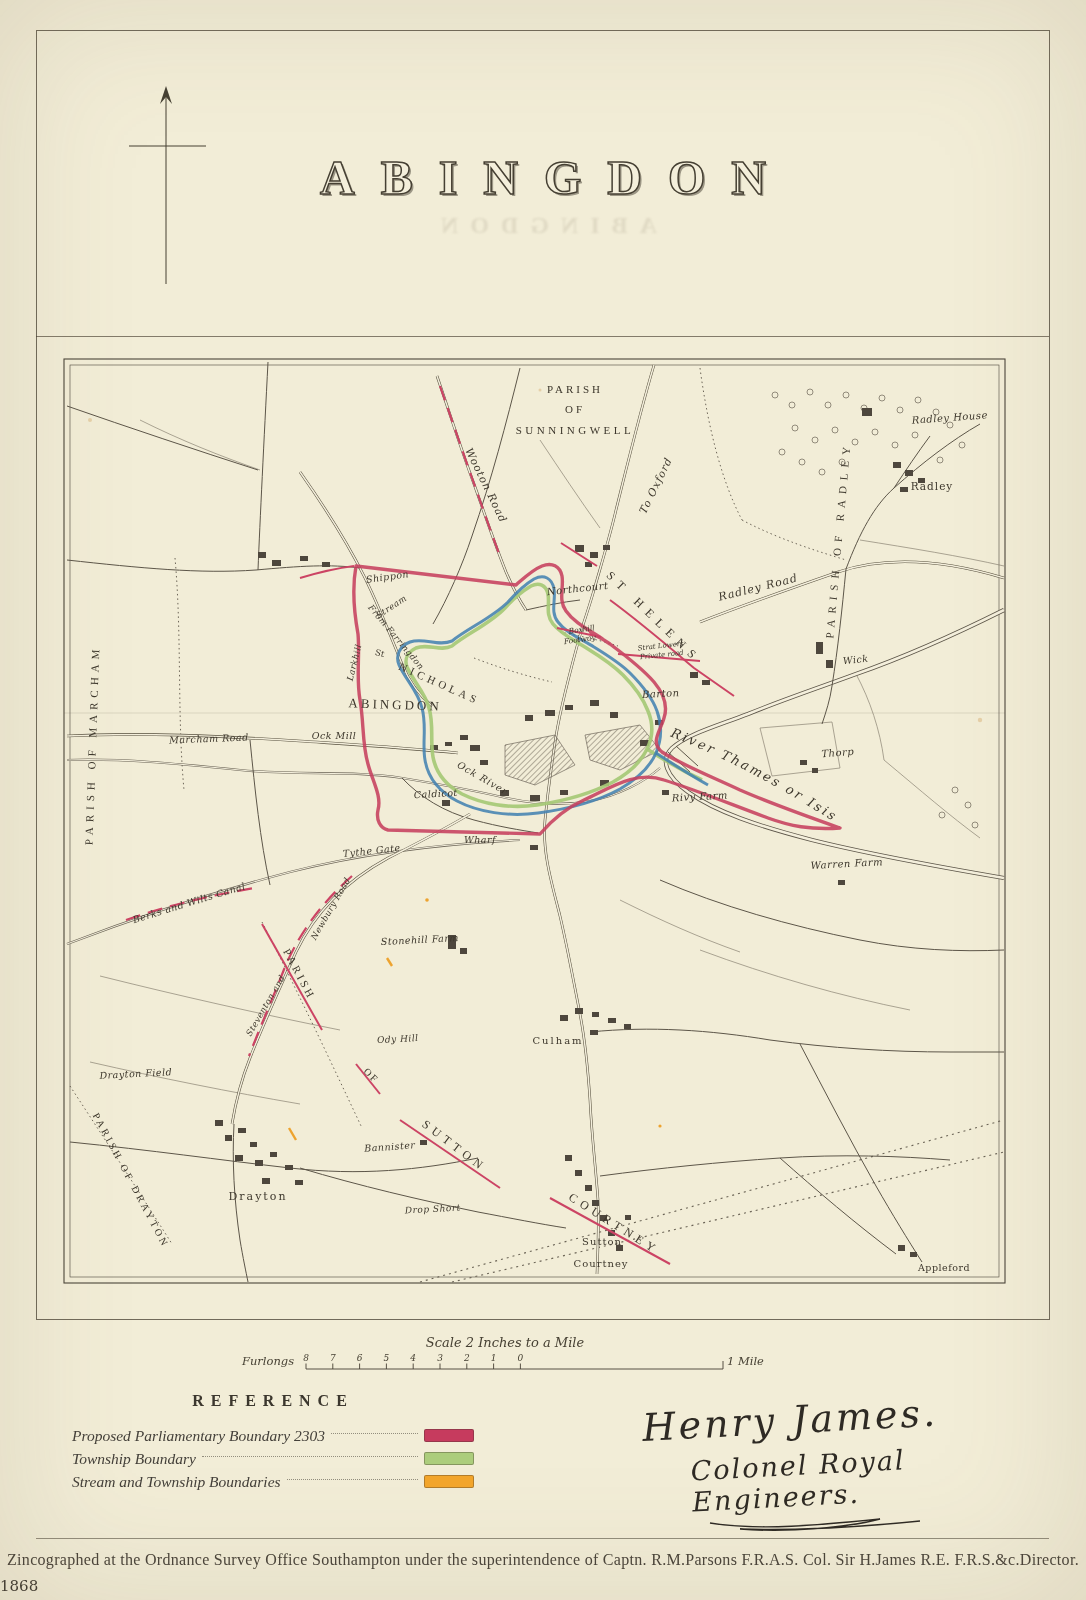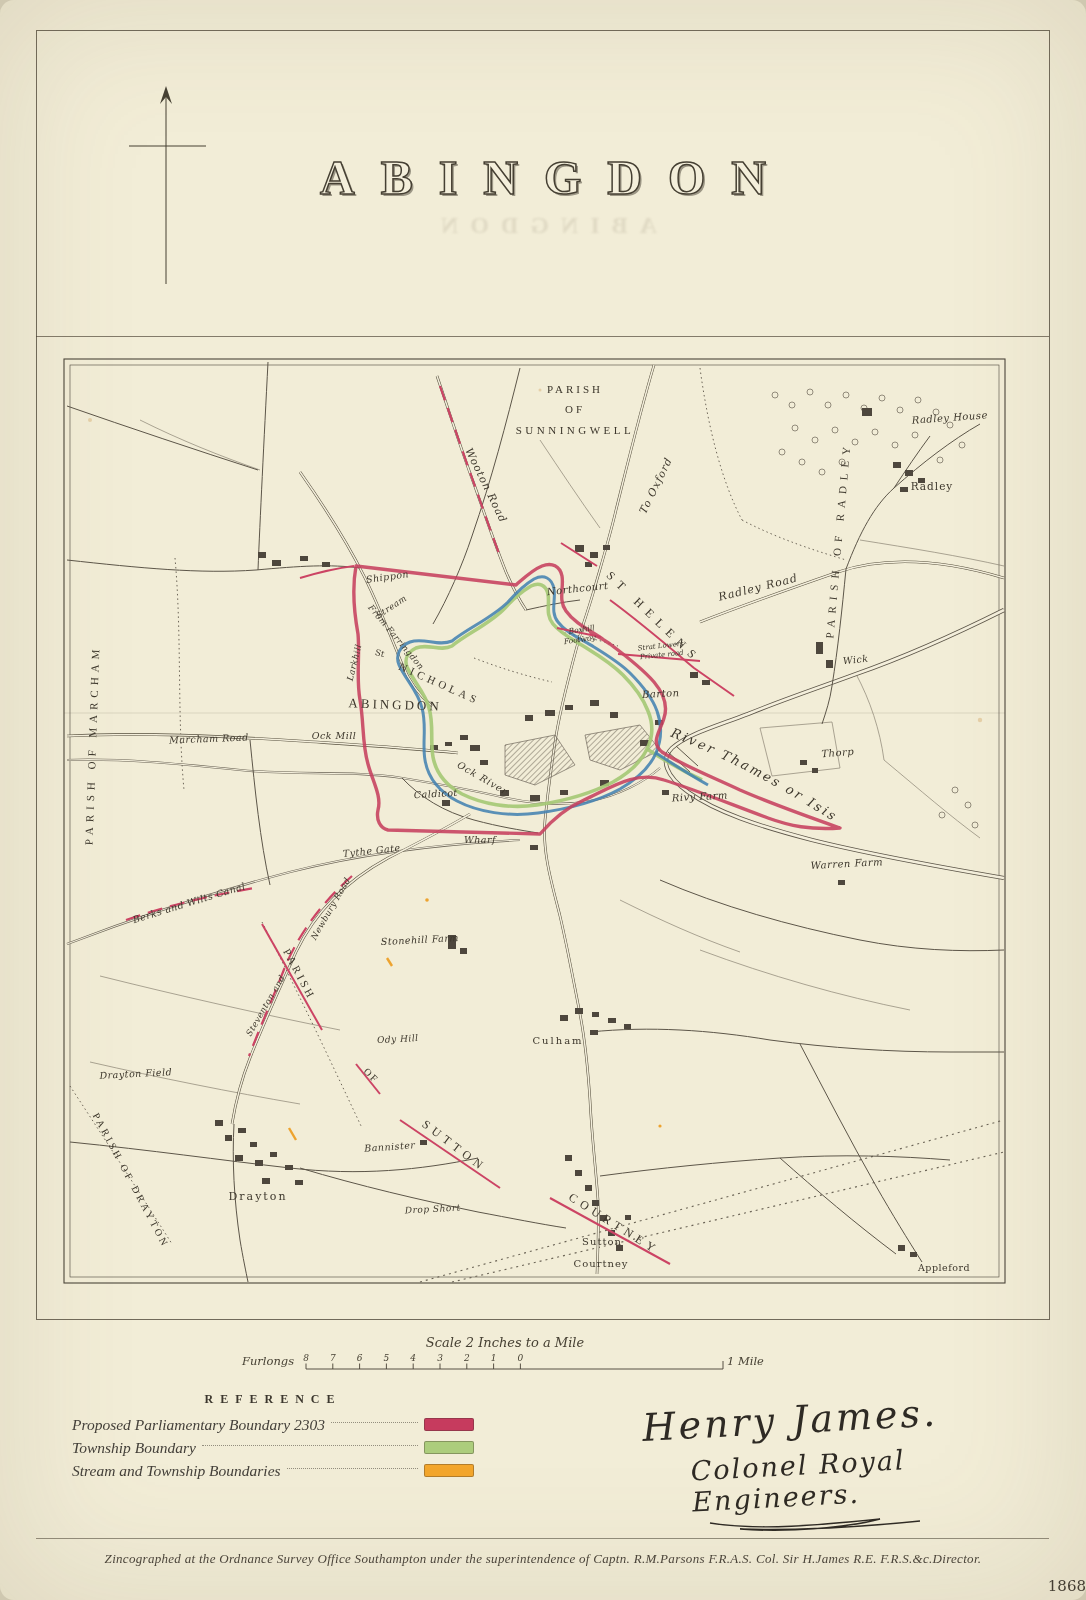--- a/index.html
+++ b/index.html
@@ -1,17 +1,17 @@
 <!DOCTYPE html>
 <html><head>
 <meta charset="utf-8">
 <style>
   html,body{margin:0;padding:0;background:#cfc8b0;}
   .page{position:relative;width:1086px;height:1600px;background:#f2edd7;overflow:hidden;
-        font-family:"Liberation Serif",serif;color:#3d372c;border-radius:14px;}
+        font-family:"Liberation Serif",serif;color:#3d372c;}
   .page::after{content:"";position:absolute;inset:0;pointer-events:none;
         box-shadow:inset 0 0 140px rgba(118,102,66,.16);}
   .border-box{position:absolute;left:36px;top:30px;width:1012px;height:1288px;
         border:1px solid rgba(70,62,48,.75);}
   .title-divider{position:absolute;left:36px;top:336px;width:1013px;height:1px;
         background:rgba(70,62,48,.65);}
   .rule-bottom{position:absolute;left:36px;top:1538px;width:1013px;height:1px;
         background:rgba(70,62,48,.55);}
   .title{position:absolute;left:0;top:150px;width:100%;margin:0;text-align:center;
         font-family:"Liberation Serif",serif;font-weight:bold;font-size:48px;
@@ -47,33 +47,33 @@
   .r-dash{fill:none;stroke:#cc4464;stroke-width:2.2;stroke-dasharray:15 8;}
   .o-seg{fill:none;stroke:#eda32f;stroke-width:2.4;}
   .fox{fill:#d9b47a;opacity:.5;}
   #map-svg text{font-family:"DejaVu Serif",serif;fill:#3d372c;}
   #map-svg .it{font-style:italic;}
   #map-svg .caps{font-family:"Liberation Serif",serif;}
   #scalebar-svg text{font-family:"DejaVu Serif",serif;font-style:italic;fill:#464033;}
   .sb-line{stroke:#464033;stroke-width:.9;}
   
   .legend{position:absolute;left:72px;top:1392px;width:402px;}
-  .legend-heading{text-align:center;font-weight:bold;font-size:12px;letter-spacing:7px;
-        color:#3c372e;margin-bottom:6px;}
+  .legend-heading{text-align:center;font-weight:bold;font-size:16px;letter-spacing:7px;
+        color:#3c372e;margin-bottom:14px;}
   .legend-row{display:flex;align-items:center;height:23px;font-style:italic;
         font-size:15.5px;color:#44403a;white-space:nowrap;}
   .legend-leader{flex:1;border-bottom:1px dotted rgba(70,64,53,.55);margin:0 6px 4px 6px;min-width:8px;}
   .legend-swatch{width:48px;height:11px;border-radius:2px;border:1px solid rgba(60,50,40,.35);flex:none;}
   
   .signature{position:absolute;left:618px;top:1396px;width:430px;transform:rotate(-3deg);color:#2e2a24;}
   .sig1{font-family:"DejaVu Serif",serif;font-style:italic;font-size:38px;letter-spacing:3px;margin-left:26px;}
   .sig2{font-family:"DejaVu Serif",serif;font-style:italic;font-size:27px;letter-spacing:2px;margin-left:72px;margin-top:8px;}
   .imprint{position:absolute;left:0;top:1551px;width:100%;text-align:center;
-        font-style:italic;font-size:13px;color:#4a443a;letter-spacing:.3px;}
-  .year{position:absolute;left:0;top:1577px;width:100%;text-align:right;
+        font-size:16px;color:#4a443a;letter-spacing:.3px;}
+  .year{position:absolute;left:0;top:1577px;width:100%;text-align:left;
         font-family:"DejaVu Serif",serif;font-size:15px;color:#3f3a31;}
 </style>
 </head>
 <body>
 
 <div class="page">
 
   <div class="border-box"></div>
   <div class="title-divider"></div>
 

